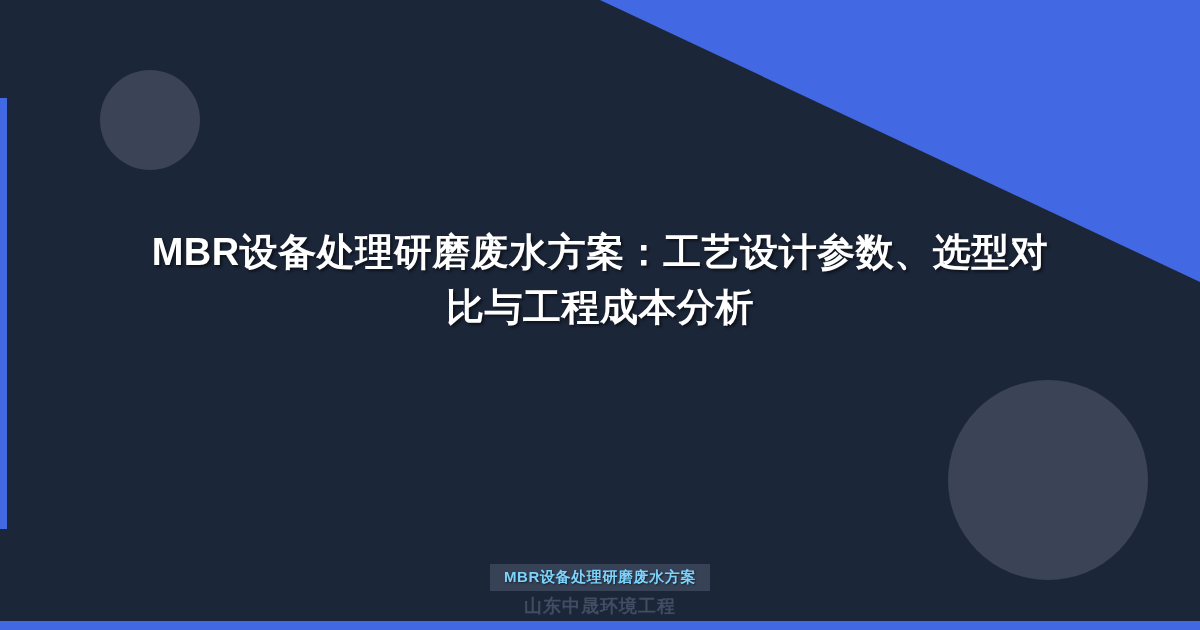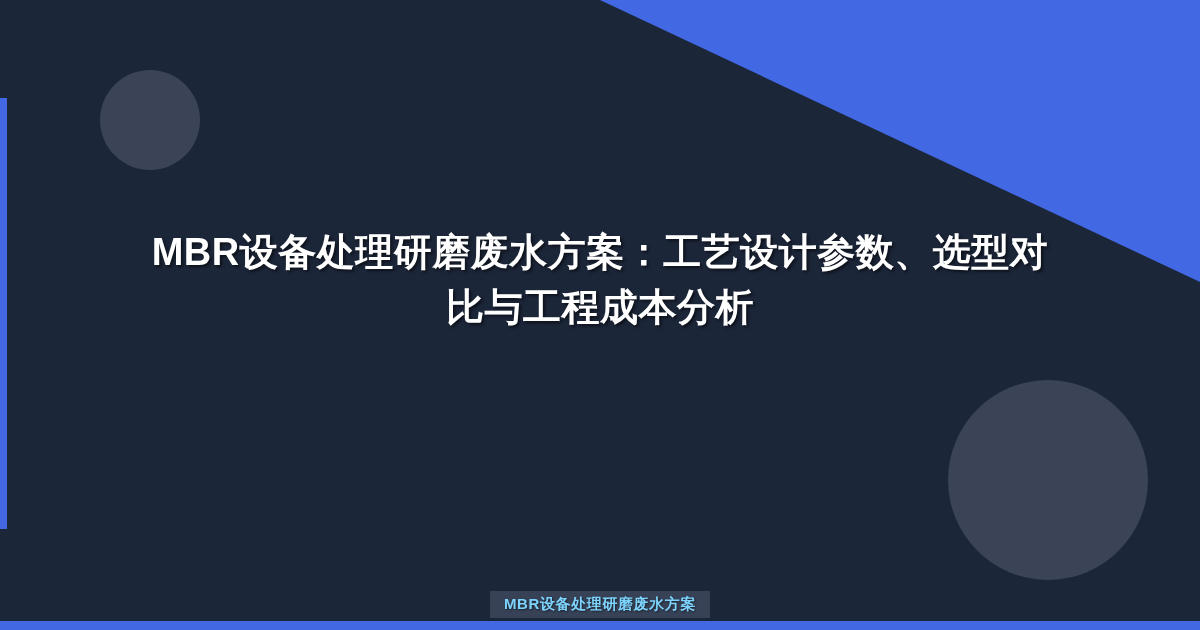--- a/index.html
+++ b/index.html
@@ -135,17 +135,18 @@
   <div class="circle circle-bottom-right"></div>
 
   <div class="left-accent-bar"></div>
 
   <div class="headline-wrap">
     <h1 class="headline">MBR设备处理研磨废水方案：工艺设计参数、选型对比与工程成本分析</h1>
   </div>
 
   <div class="footer">
     <span class="footer-badge">MBR设备处理研磨废水方案</span>
+    <span class="footer-company">山东中晟环境工程</span>
   </div>
 
   <div class="bottom-accent-bar"></div>
 
 </div>
 
 </body></html>

